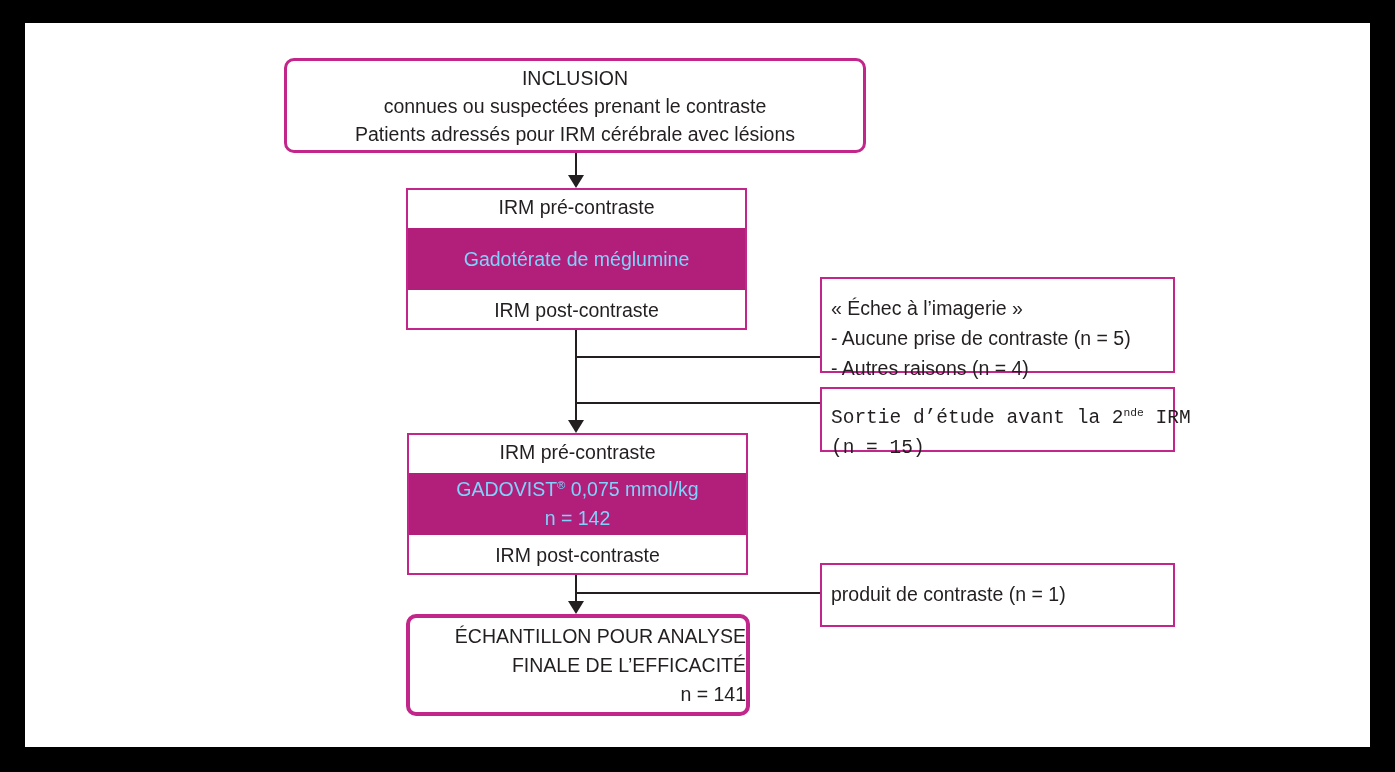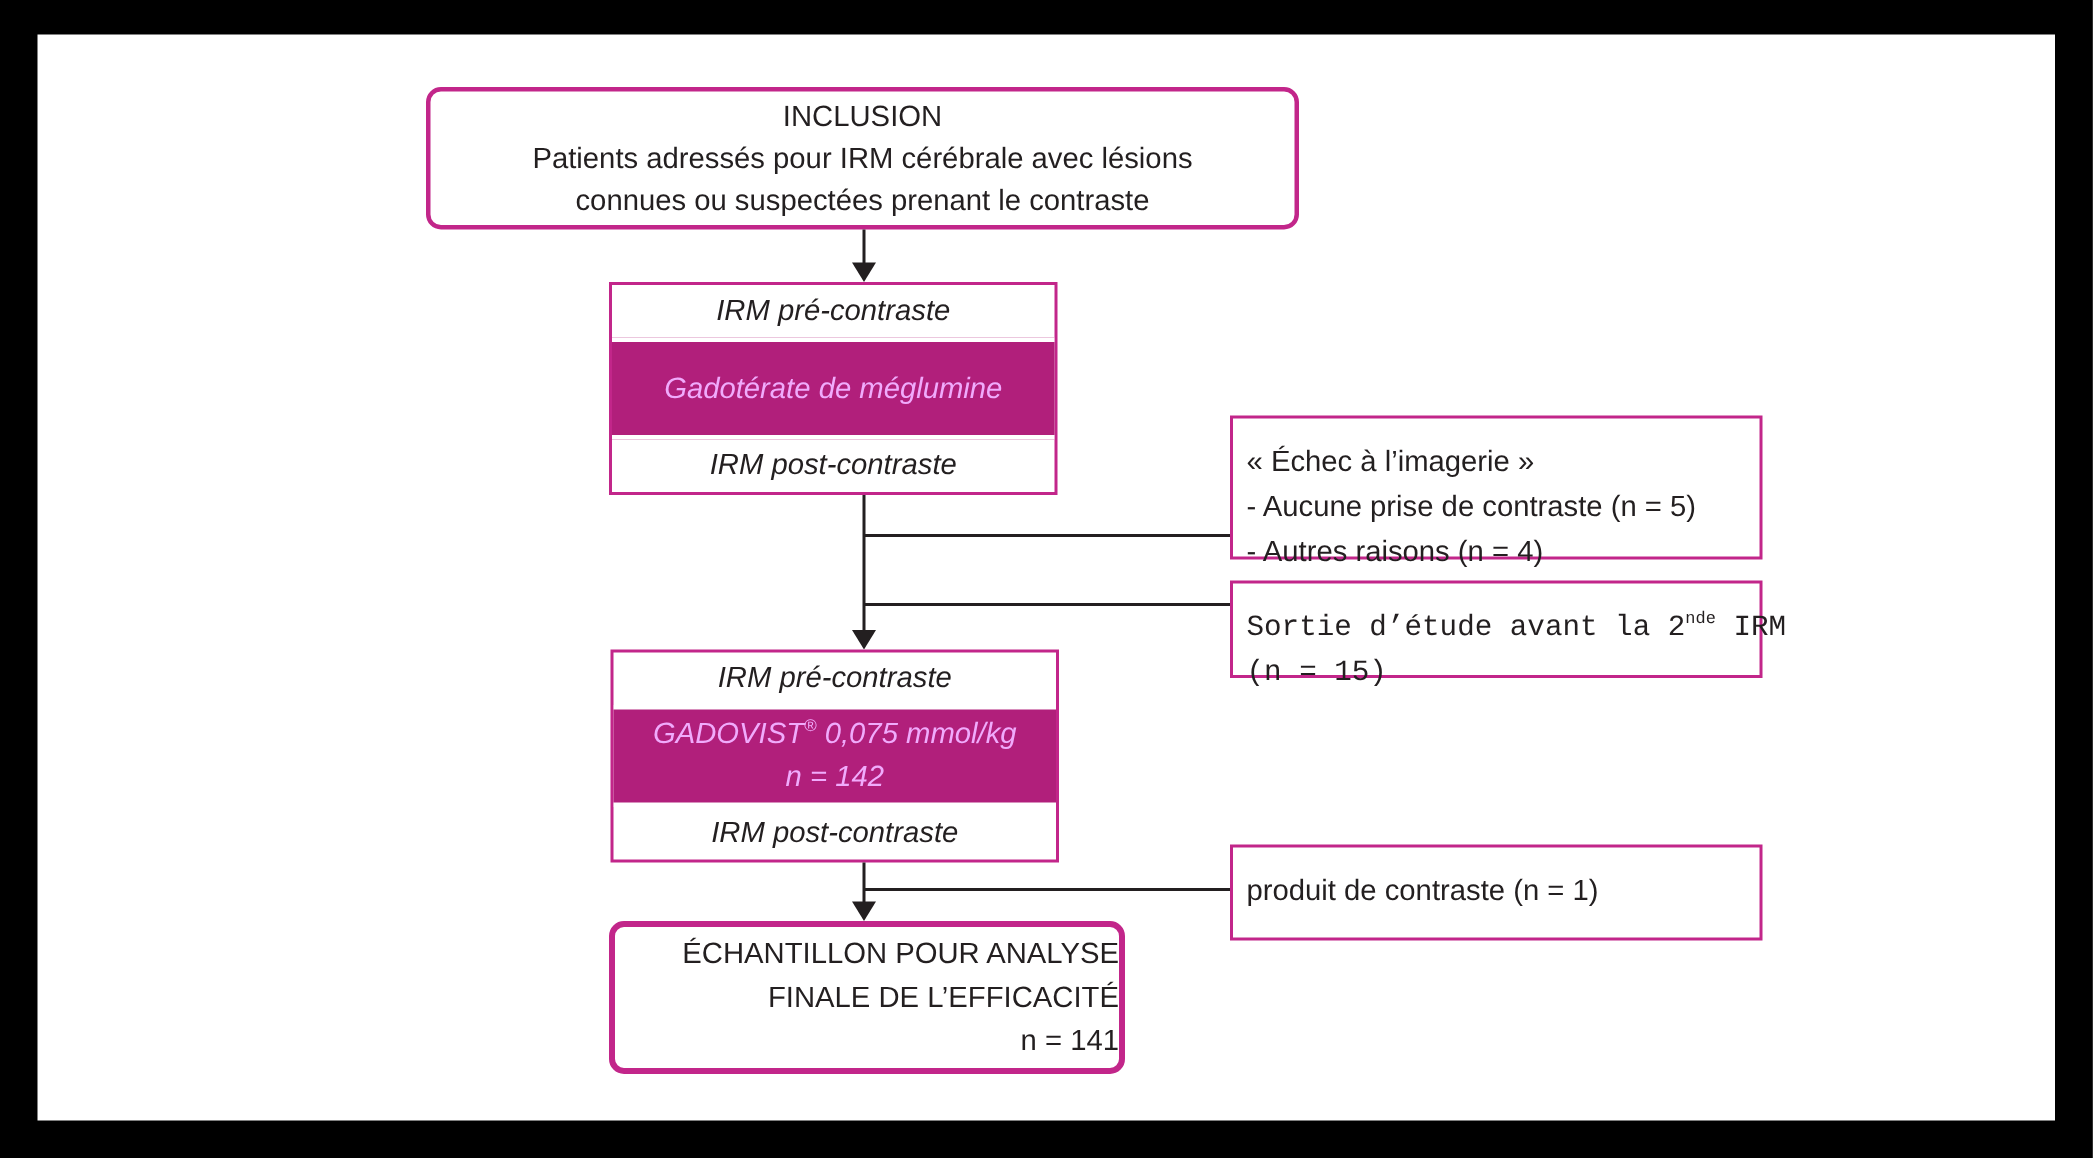--- a/index.html
+++ b/index.html
@@ -28,34 +28,34 @@
   .node-line { font-size: 19.5px; line-height: 28px; white-space: nowrap; }
 
   
   .inclusion {
     left: 284px; top: 58px; width: 582px; height: 95px;
     border-width: 3px;
     display: flex; flex-direction: column; justify-content: center;
   }
 
   
-  .protocol { width: 299px; display: flex; flex-direction: column; font-style: italic; }
+  .protocol { width: 341px; display: flex; flex-direction: column; }
   .protocol-1 { left: 406px; top: 188px; height: 142px; }
   .protocol-2 { left: 407px; top: 433px; height: 142px; }
   .protocol .row-white {
     flex: 0 0 35px;
     display: flex; align-items: center; justify-content: center;
     font-size: 19.5px; white-space: nowrap;
   }
   .protocol .row-band {
     flex: 1 1 auto;
     background: #b11f7b;
     border-top: 3px solid #ffffff;
     border-bottom: 3px solid #ffffff;
-    color: #f0abfc;
+    color: #7dd3fc;
     display: flex; flex-direction: column; justify-content: center; align-items: center;
   }
   .protocol .row-band .node-line { line-height: 29px; }
 
   
   .side-box { padding: 14px 8px 0 9px; }
   .side-box .node-line { line-height: 30px; }
   .failure  { left: 820px; top: 277px; width: 355px; height: 96px; }
   .dropout  { left: 820px; top: 387px; width: 355px; height: 65px; font-family: Liberation Mono, monospace; }
   .exclusion{ left: 820px; top: 563px; width: 355px; height: 64px; }
@@ -82,22 +82,22 @@
   sup { font-size: 0.58em; line-height: 0; }
 </style>
 </head>
 <body>
 
 <div class="canvas">
   <div class="panel"></div>
 
   <div class="box inclusion center-text">
     <div class="node-line">INCLUSION</div>
+    <div class="node-line">connues ou suspectées prenant le contraste</div>
     <div class="node-line">Patients adressés pour IRM cérébrale avec lésions</div>
-    <div class="node-line">connues ou suspectées prenant le contraste</div>
   </div>
 
   <div class="vline" style="left:575px; top:153px; height:25px;"></div>
   <div class="arrow-down" style="left:568px; top:175px;"></div>
 
   <div class="box protocol protocol-1">
     <div class="row-white">IRM pré-contraste</div>
     <div class="row-band">
       <div class="node-line">Gadotérate de méglumine</div>
     </div>

